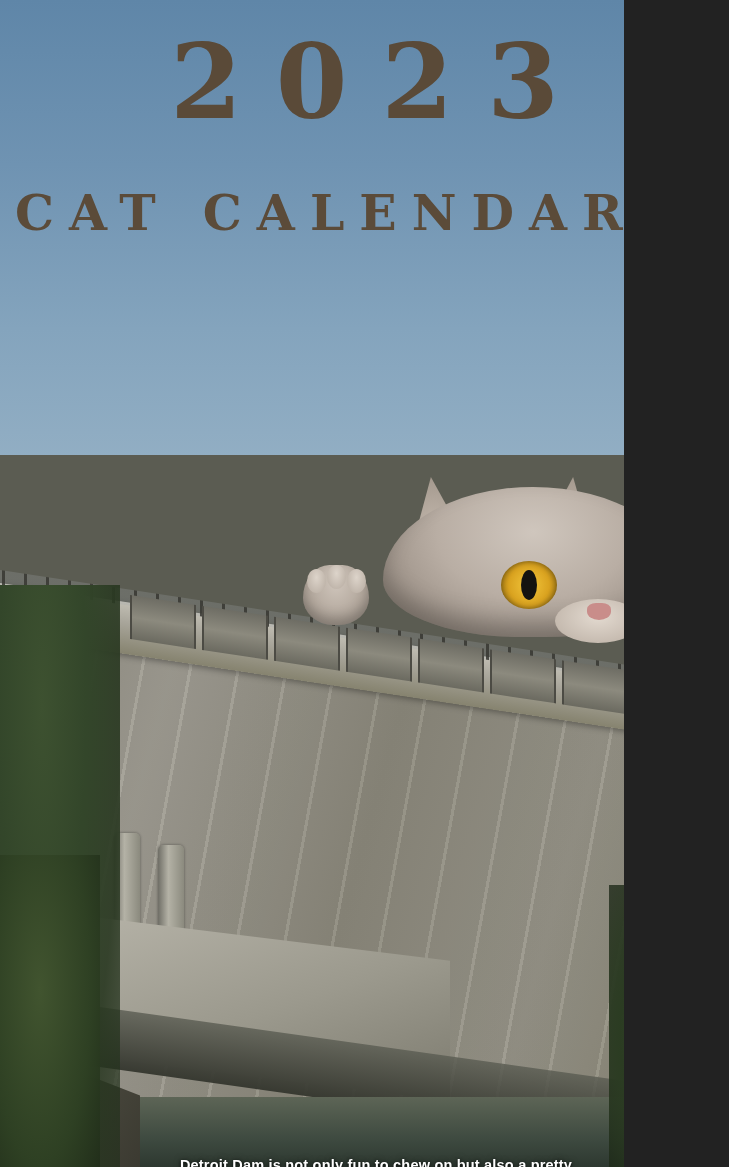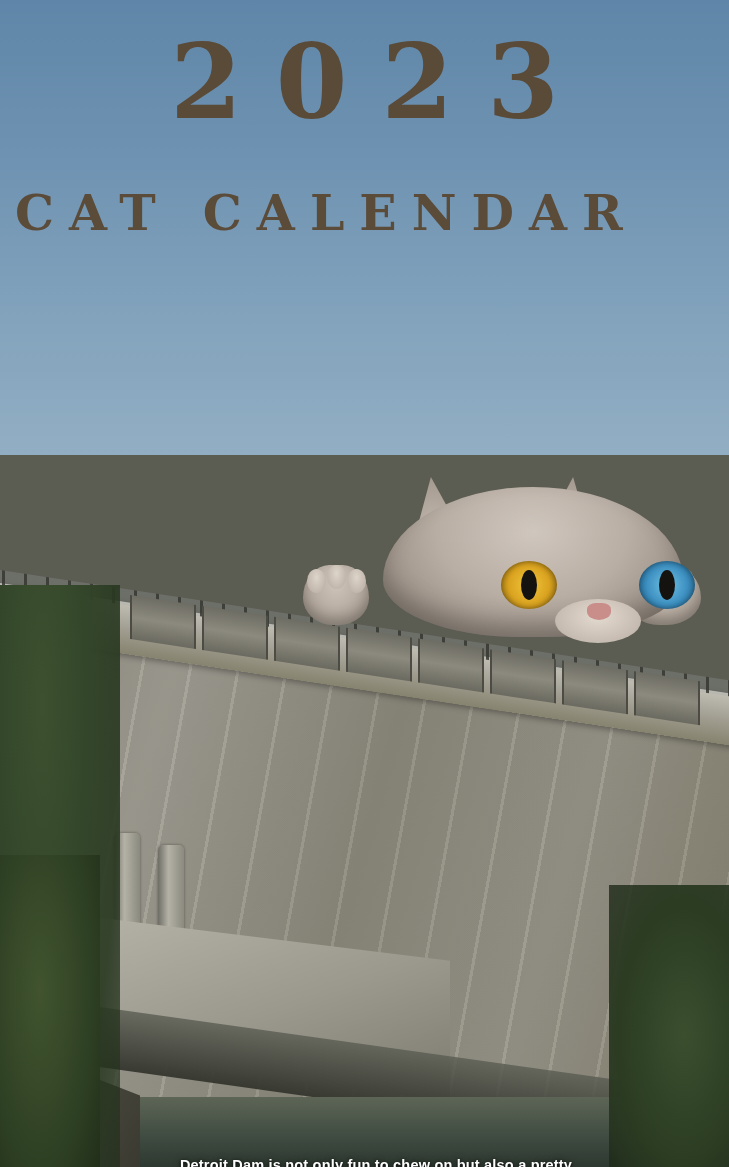--- a/index.html
+++ b/index.html
@@ -5,21 +5,21 @@
   html, body {
     margin: 0;
     padding: 0;
     background: #222;
   }
   body {
     font-family: "Liberation Sans", sans-serif;
   }
   #poster {
     position: relative;
-    width: 729px;
+    width: 624px;
     height: 1167px;
     overflow: hidden;
     background: linear-gradient(to bottom, #6d8fae 0%, #7597b4 30%, #8fadc4 60%, #9cb6c9 100%);
   }
 
   
   .sky {
     position: absolute;
     left: 0; top: 0;
     width: 729px;

